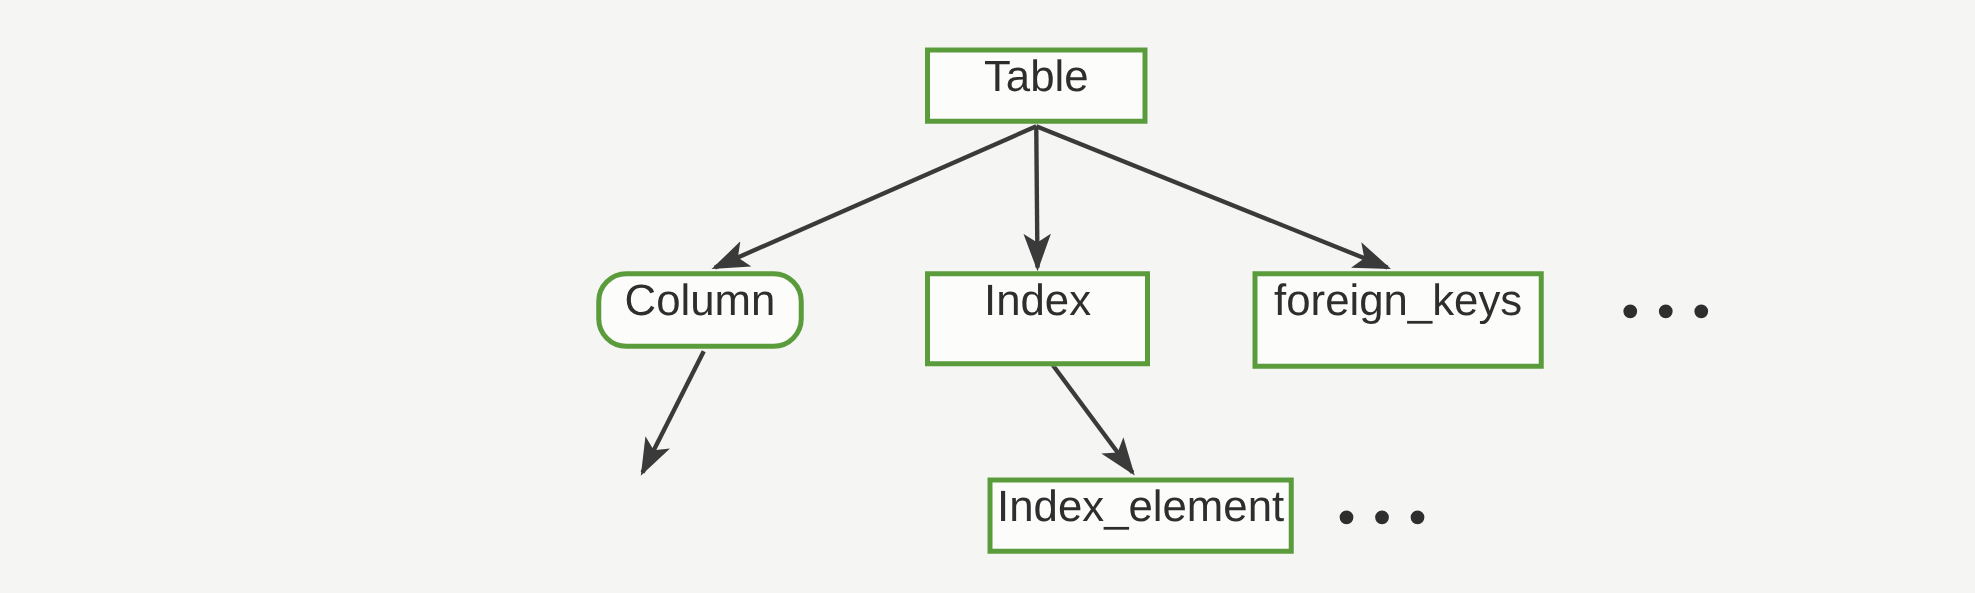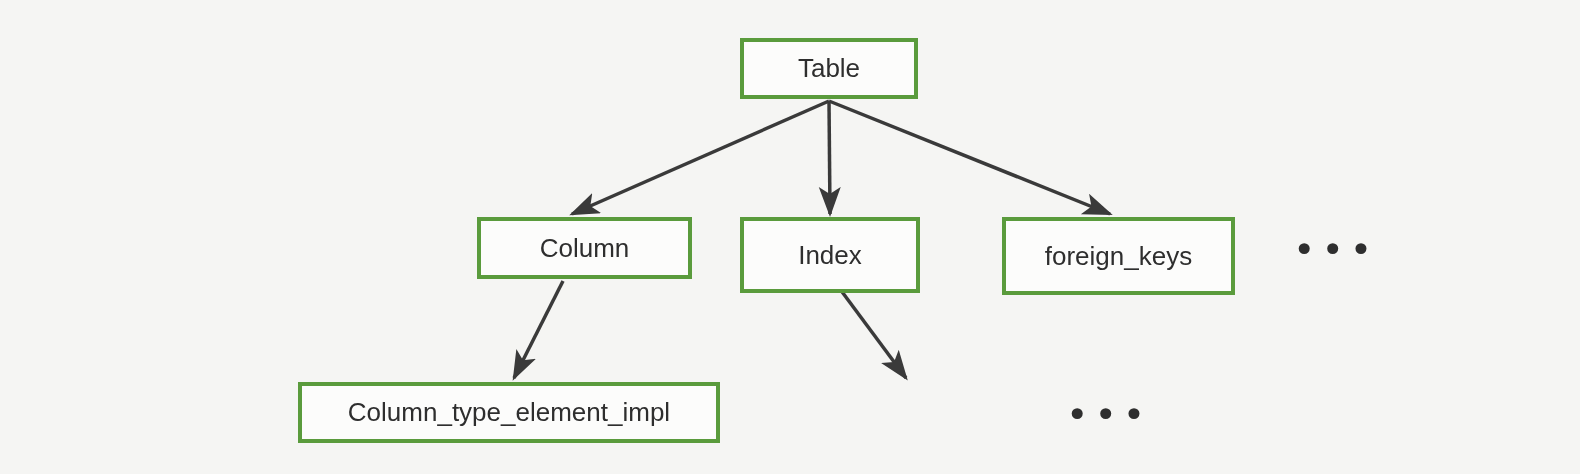--- a/index.html
+++ b/index.html
@@ -29,28 +29,28 @@
   }
   svg.edges line {
     stroke: var(--arrow);
     stroke-width: 3.5;
   }
   .node {
     position: absolute;
     border: 4px solid var(--node-border);
     background: var(--node-fill);
     color: var(--text);
-    font-size: 26px;
+    font-size: 35px;
     display: flex;
-    align-items: center;
+    align-items: flex-start;
     justify-content: center;
     white-space: nowrap;
   }
   .node-table                    { left: 740px;  top: 38px;  width: 178px; height: 61px; }
-  .node-column                   { left: 477px;  top: 217px; width: 215px; height: 62px; }
+  .node-column                   { left: 477px;  top: 217px; width: 166px; height: 62px; border-radius: 24px; }
   .node-index                    { left: 740px;  top: 217px; width: 180px; height: 76px; }
   .node-foreign-keys             { left: 1002px; top: 217px; width: 233px; height: 78px; }
   .node-column-type-element-impl { left: 298px;  top: 382px; width: 422px; height: 61px; }
   .node-index-element            { left: 790px;  top: 382px; width: 245px; height: 61px; }
   .ellipsis {
     position: absolute;
     color: var(--text);
     font-size: 38px;
     letter-spacing: 6px;
     line-height: 1;
@@ -86,22 +86,22 @@
   </div>
 
   <div class="node node-index">
     <span>Index</span>
   </div>
 
   <div class="node node-foreign-keys">
     <span>foreign_keys</span>
   </div>
 
-  <div class="node node-column-type-element-impl">
-    <span>Column_type_element_impl</span>
+
+  <div class="node node-index-element">
+    <span>Index_element</span>
   </div>
-
 
   <div class="ellipsis ellipsis-row2">•••</div>
 
   <div class="ellipsis ellipsis-row3">•••</div>
 
 </div>
 
 </body></html>

